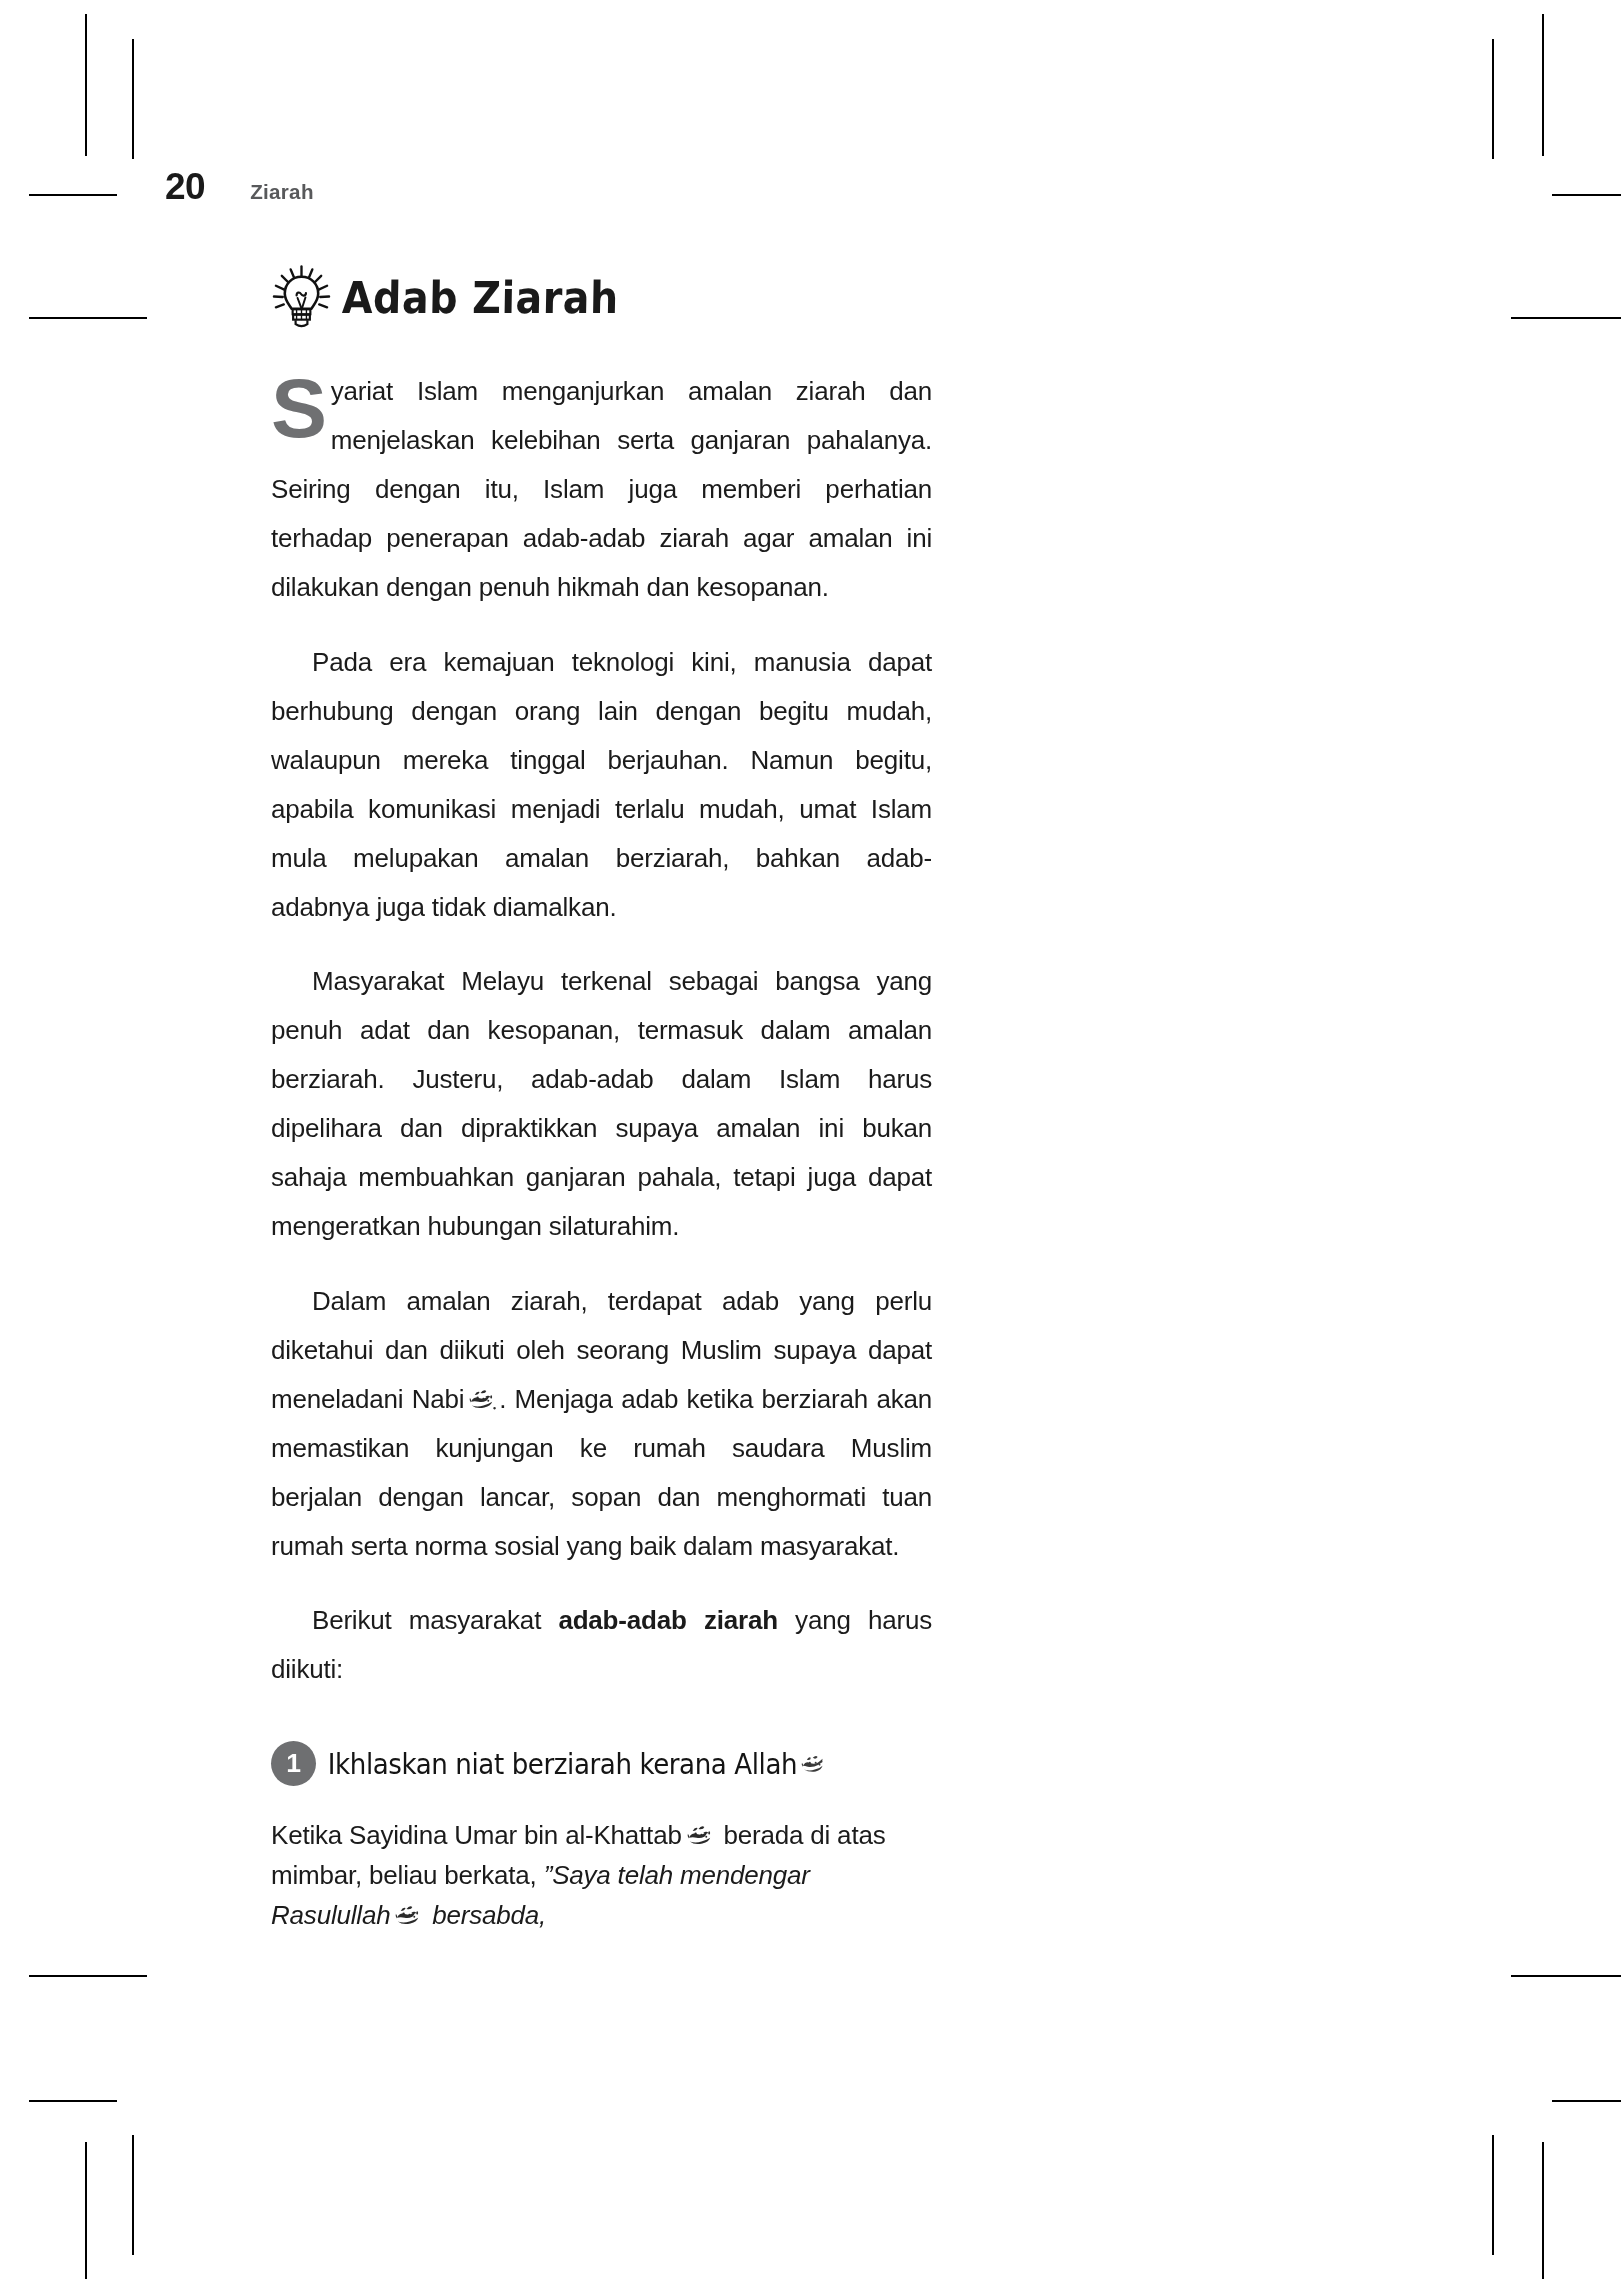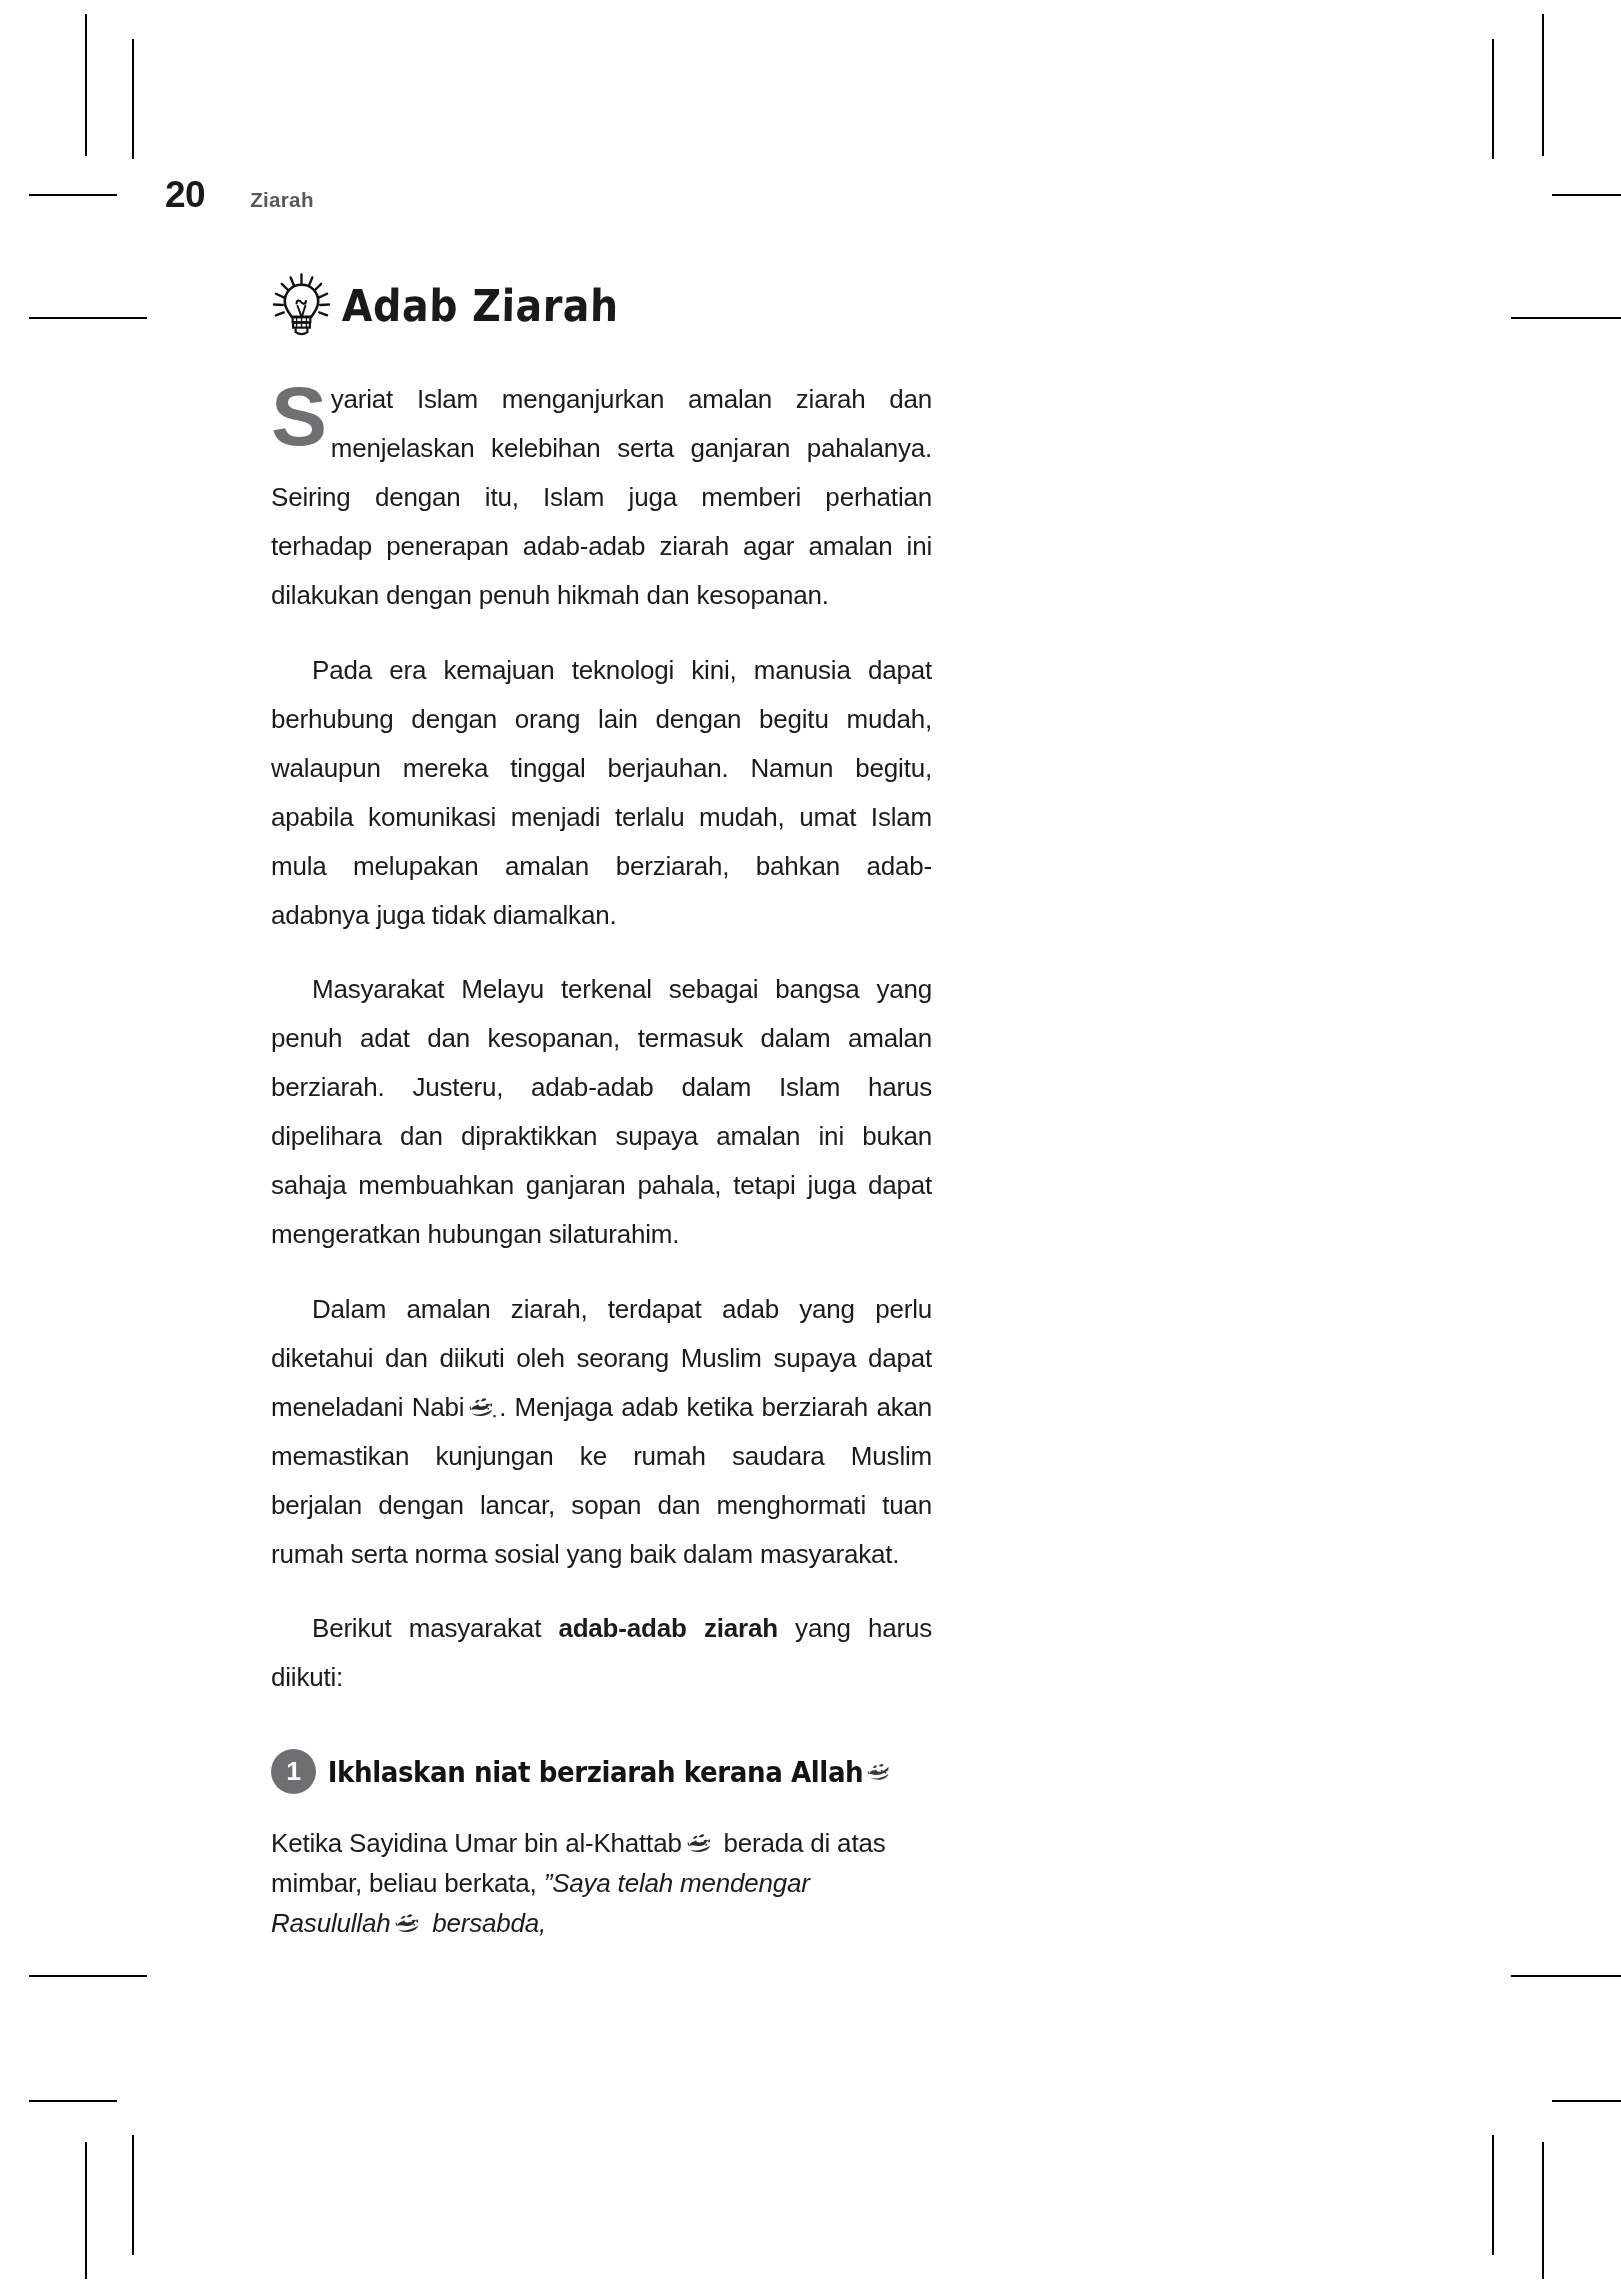--- a/index.html
+++ b/index.html
@@ -20,21 +20,21 @@
     position: absolute;
     background: #000000;
   }
   .cm-v { width: 2px; }
   .cm-h { height: 2px; }
 
   
   .page-body {
     position: absolute;
     left: 0;
-    top: 12px;
+    top: 4px;
     width: 1621px;
     height: 1714px;
   }
 
   
   .running-head {
     position: absolute;
     left: 165px;
     top: 160px;
     display: flex;
@@ -148,21 +148,21 @@
     font-size: 26.5px;
     font-weight: 700;
     display: flex;
     align-items: center;
     justify-content: center;
     line-height: 1;
   }
   .num-heading-text {
     font-family: "DejaVu Sans", sans-serif;
     font-size: 29px;
-    font-weight: 700;
+    font-weight: 400;
     color: #141414;
     font-stretch: condensed;
     letter-spacing: -0.4px;
     white-space: nowrap;
     display: flex;
     align-items: center;
     justify-content: space-between;
   }
 
   p.sub-par {

